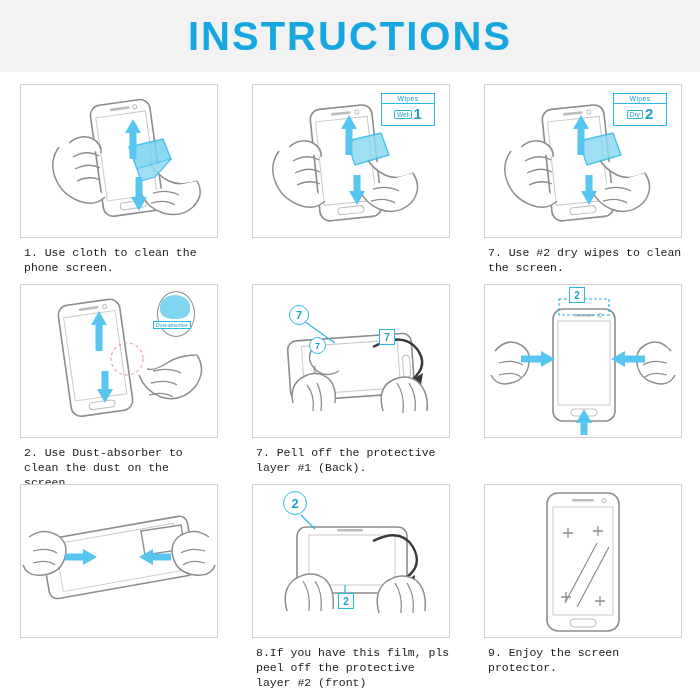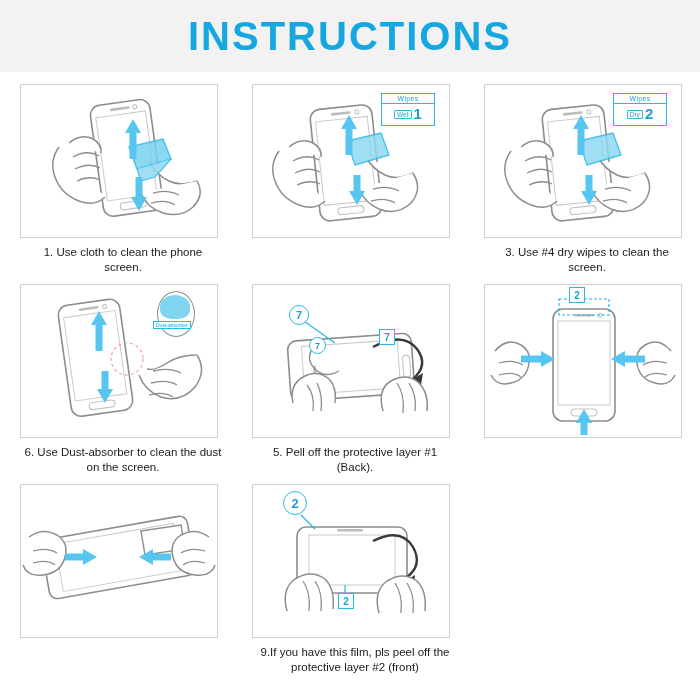--- a/index.html
+++ b/index.html
@@ -53,22 +53,21 @@
     border: 1px solid #cfcfcf;
     background: #fff;
     margin: 4px auto 0 auto;
     overflow: hidden;
   }
   .caption {
     font-size: 11.5px;
     color: #1a1a1a;
     line-height: 15px;
     margin: 7px 6px 0 14px;
-    font-family: Liberation Sans, sans-serif;
-    text-align: center;
+    font-family: Liberation Mono, monospace;
   }
 
   .wipes-box {
     position: absolute;
     border: 1px solid #29b6e8;
     background: #ffffff;
     text-align: center;
     color: #1f9fd0;
   }
   .wipes-box .wtop {
@@ -249,21 +248,21 @@
           <path d="M104 120 L96 106 L112 106 Z" fill="#56c5ef"></path>
         </svg>
         <div class="wipes-box" style="left:128px; top:8px; width:52px;">
           <div class="wtop">Wipes</div>
           <div class="wbody">
             <span class="wtag">Dry</span>
             <span class="wnum">2</span>
           </div>
         </div>
       </div>
-      <div class="caption">3. Use #4 dry wipes to clean the screen.</div>
+      <div class="caption">7. Use #2 dry wipes to clean the screen.</div>
     </div>
 
     <div class="cell">
       <div class="panel">
         <svg width="196" height="152" viewBox="0 0 196 152">
           <g transform="rotate(-8 80 76)">
             <rect x="44" y="16" width="62" height="112" rx="10" fill="#fff" stroke="#8d8d8d" stroke-width="1.6"></rect>
             <rect x="49" y="28" width="52" height="84" fill="#fff" stroke="#c9c9c9" stroke-width="1"></rect>
             <rect x="65" y="21" width="20" height="2.6" rx="1.3" fill="#bdbdbd"></rect>
             <circle cx="91" cy="22.5" r="2" fill="none" stroke="#bdbdbd"></circle>
@@ -281,21 +280,21 @@
           <path d="M78 66 L78 38" stroke="#56c5ef" stroke-width="7" fill="none"></path>
           <path d="M78 26 L70 40 L86 40 Z" fill="#56c5ef"></path>
           <path d="M84 86 L84 108" stroke="#56c5ef" stroke-width="7" fill="none"></path>
           <path d="M84 118 L76 104 L92 104 Z" fill="#56c5ef"></path>
         </svg>
         
         <div class="oval" style="left:136px; top:6px; width:36px; height:44px;"></div>
         <div style="position:absolute; left:139px; top:10px; width:30px; height:24px; background:#7fd4ef; border-radius:50% 50% 40% 40%;"></div>
         <div class="dust-label" style="left:132px; top:36px;">Dust-absorber</div>
       </div>
-      <div class="caption">6. Use Dust-absorber to clean the dust on the screen.</div>
+      <div class="caption">2. Use Dust-absorber to clean the dust on the screen.</div>
     </div>
 
     <div class="cell">
       <div class="panel">
         <svg width="196" height="152" viewBox="0 0 196 152">
 
           <g transform="rotate(-4 100 82)">
             <rect x="36" y="52" width="124" height="60" rx="9" fill="#fff" stroke="#8d8d8d" stroke-width="1.6"></rect>
             <rect x="50" y="58" width="96" height="48" fill="#fff" stroke="#c9c9c9" stroke-width="1"></rect>
             <rect x="60" y="78" width="3" height="14" rx="1.5" fill="#bdbdbd"></rect>
@@ -312,21 +311,21 @@
           <path d="M130 126 q-6 -22 8 -30 q16 -9 28 2 q10 10 8 28" fill="#fff" stroke="#8d8d8d" stroke-width="1.5"></path>
           <path d="M144 98 q8 12 6 30" fill="none" stroke="#8d8d8d" stroke-width="1.3"></path>
           <path d="M156 98 q8 12 6 28" fill="none" stroke="#8d8d8d" stroke-width="1.3"></path>
 
           <path d="M48 34 L82 58" stroke="#29b6e8" stroke-width="1.2" fill="none"></path>
         </svg>
         <div class="circle-num" style="left:36px; top:20px;">7</div>
         <div class="circle-num" style="left:56px; top:52px; width:15px; height:15px; font-size:9px;">7</div>
         <div class="sq-num" style="left:126px; top:44px;">7</div>
       </div>
-      <div class="caption">5. Pell off the protective layer #1 (Back).</div>
+      <div class="caption">7. Pell off the protective layer #1 (Back).</div>
     </div>
 
     <div class="cell">
       <div class="panel">
         <svg width="196" height="152" viewBox="0 0 196 152">
           <rect x="68" y="24" width="62" height="112" rx="10" fill="#fff" stroke="#8d8d8d" stroke-width="1.6"></rect>
           <rect x="73" y="36" width="52" height="84" fill="#fff" stroke="#c9c9c9" stroke-width="1"></rect>
           <rect x="89" y="29" width="20" height="2.6" rx="1.3" fill="#bdbdbd"></rect>
           <circle cx="115" cy="30.5" r="2" fill="none" stroke="#bdbdbd"></circle>
           <rect x="86" y="124" width="26" height="7" rx="3.5" fill="none" stroke="#bdbdbd"></rect>
@@ -395,18 +394,40 @@
           <path d="M126 128 q-6 -22 8 -32 q16 -10 30 0 q10 10 8 30" fill="#fff" stroke="#8d8d8d" stroke-width="1.5"></path>
           <path d="M142 98 q8 12 6 30" fill="none" stroke="#8d8d8d" stroke-width="1.3"></path>
           <path d="M154 98 q8 12 6 30" fill="none" stroke="#8d8d8d" stroke-width="1.3"></path>
 
           <path d="M48 30 L62 44" stroke="#29b6e8" stroke-width="1.2" fill="none"></path>
           <path d="M92 110 L92 100" stroke="#29b6e8" stroke-width="1.2" fill="none"></path>
         </svg>
         <div class="circle-num" style="left:30px; top:6px; width:22px; height:22px; font-size:13px;">2</div>
         <div class="sq-num" style="left:85px; top:108px;">2</div>
       </div>
-      <div class="caption">9.If you have this film, pls peel off the protective layer #2 (front)</div>
-    </div>
-
+      <div class="caption">8.If you have this film, pls peel off the protective layer #2 (front)</div>
+    </div>
+
+    <div class="cell">
+      <div class="panel">
+        <svg width="196" height="152" viewBox="0 0 196 152">
+          <rect x="62" y="8" width="72" height="138" rx="11" fill="#fff" stroke="#8d8d8d" stroke-width="1.6"></rect>
+          <rect x="68" y="22" width="60" height="108" fill="#fff" stroke="#c9c9c9" stroke-width="1"></rect>
+          <rect x="87" y="14" width="22" height="2.6" rx="1.3" fill="#bdbdbd"></rect>
+          <circle cx="119" cy="15.5" r="2" fill="none" stroke="#bdbdbd"></circle>
+          <rect x="85" y="134" width="26" height="8" rx="4" fill="none" stroke="#bdbdbd"></rect>
+
+          <g stroke="#8d8d8d" stroke-width="1.3">
+            <path d="M78 48 h10 M83 43 v10"></path>
+            <path d="M108 46 h10 M113 41 v10"></path>
+            <path d="M76 112 h10 M81 107 v10"></path>
+            <path d="M110 116 h10 M115 111 v10"></path>
+          </g>
+
+          <path d="M80 118 L112 58" stroke="#8d8d8d" stroke-width="1.2" fill="none"></path>
+          <path d="M92 122 L124 62" stroke="#8d8d8d" stroke-width="1.2" fill="none"></path>
+        </svg>
+      </div>
+      <div class="caption">9. Enjoy the screen protector.</div>
+    </div>
 
   </div>
 </div>
 
 </body></html>

